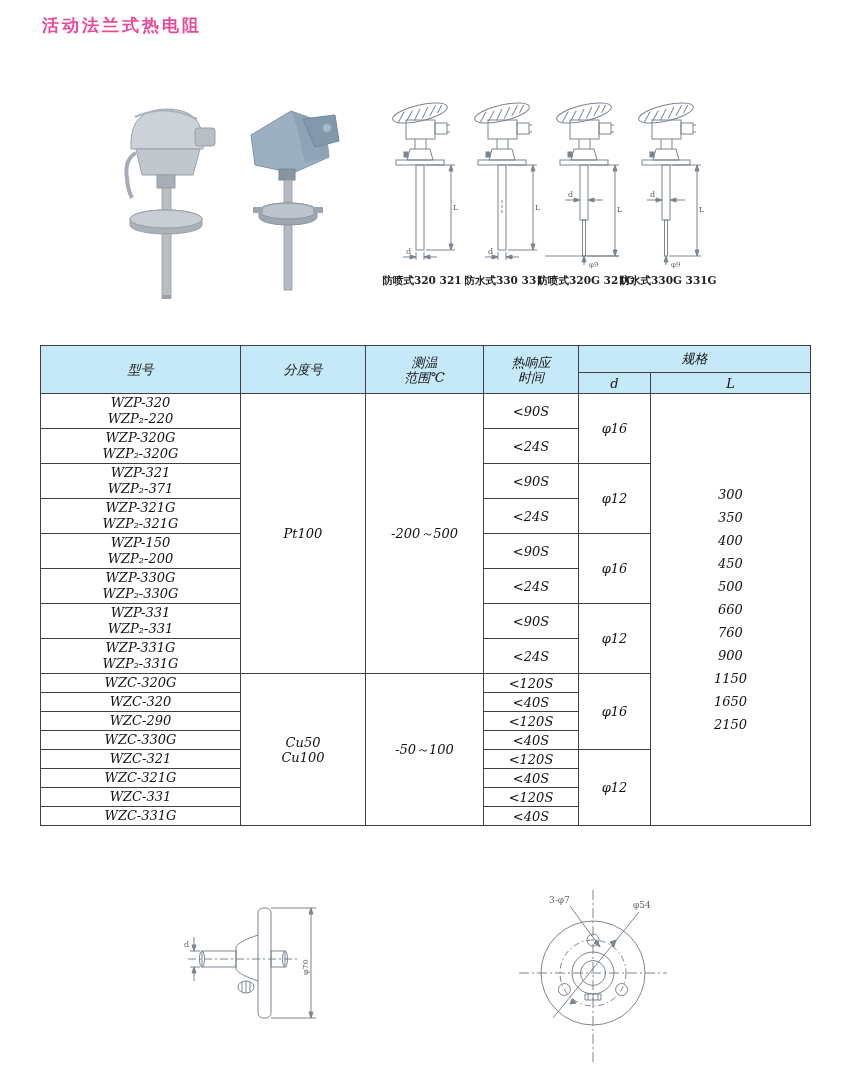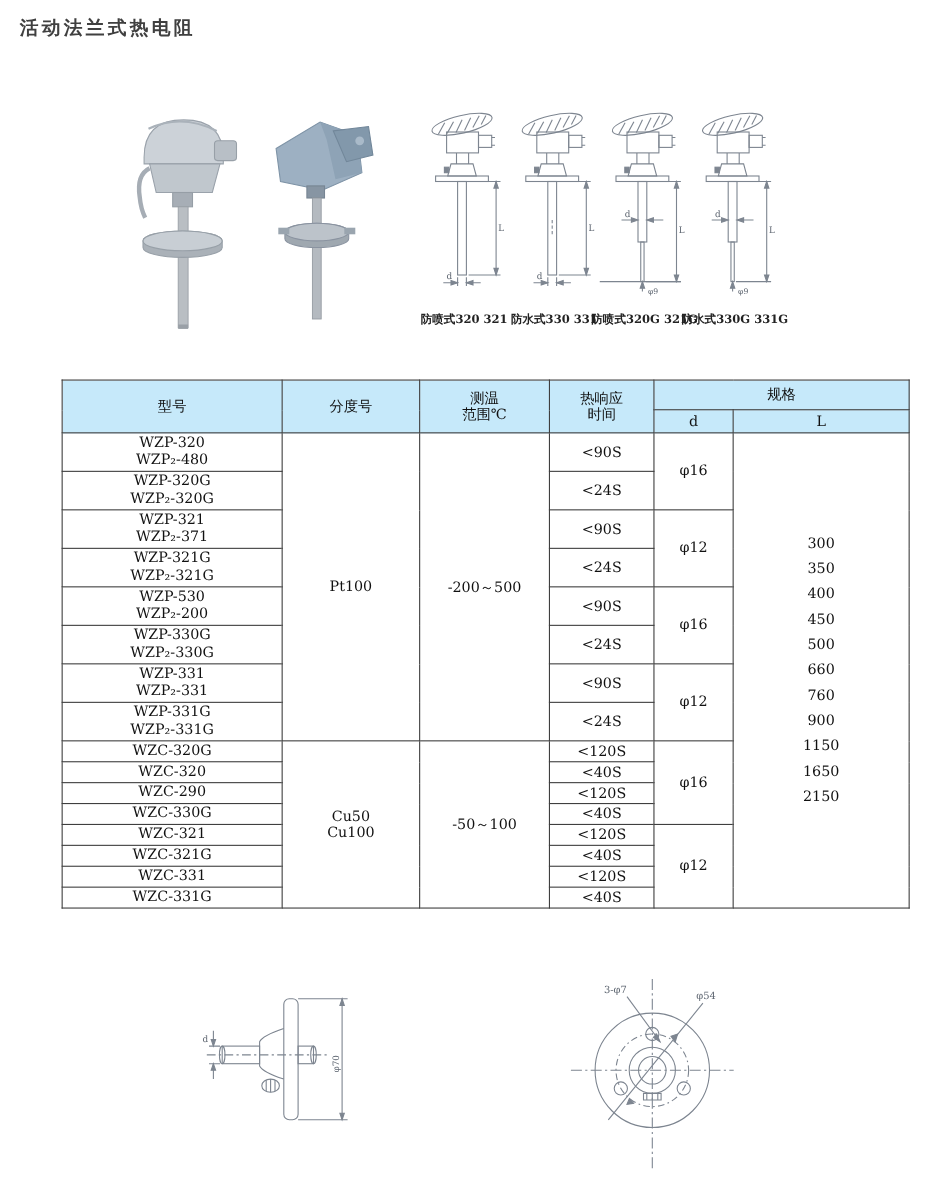--- a/index.html
+++ b/index.html
@@ -1,34 +1,34 @@
 <!DOCTYPE html>
 <html><head>
 <meta charset="utf-8">
 <style>
   * { margin:0; padding:0; box-sizing:border-box; }
   html,body { width:850px; height:1092px; background:#ffffff; position:relative;
               font-family:"Liberation Sans", sans-serif; }
   .abs { position:absolute; }
 
-  #page-title { left:18px; top:14px; font-size:17px; font-weight:bold;
-                color:#404040; letter-spacing:3px;
+  #page-title { left:42px; top:14px; font-size:17px; font-weight:bold;
+                color:#ec4899; letter-spacing:3px;
                 font-family:"Liberation Sans", sans-serif; }
 
   
   #photo-row { left:105px; top:103px; width:240px; height:205px; display:flex; }
   #diagram-row { left:381px; top:100px; width:335px; display:flex; }
   .diagram-item { width:82px; display:flex; flex-direction:column; align-items:center; }
   .diagram-label { font-size:10.5px; font-weight:bold; white-space:nowrap;
                    font-family:"DejaVu Serif","Liberation Serif",serif; color:#222;
-                   margin-top:14px; }
+                   margin-top:4px; }
   .dim-text { font-family:"DejaVu Serif","Liberation Serif",serif; fill:#5d6570; }
 
   
-  #spec-table-wrap { left:56px; top:345px; }
+  #spec-table-wrap { left:40px; top:345px;font-style:italic; }
   table { border-collapse:collapse; table-layout:fixed; width:770px;
           font-family:"DejaVu Serif","Liberation Serif",serif; }
   th,td { border:1px solid #3f3f3f; text-align:center; vertical-align:middle;
           font-size:13px; font-weight:normal; padding:0; color:#111; }
   thead th { background:#c6e9fa; }
   tr.h1 { height:27px; } tr.h2 { height:21px; }
   tr.dbl { height:35px; } tr.sgl { height:19px; }
   td.model div { line-height:16px; }
   td.lcell div { line-height:23px; }
   .two-line div { line-height:15px; }
@@ -263,21 +263,21 @@
     </tr>
     <tr class="h2">
       <th>d</th>
       <th>L</th>
     </tr>
   </thead>
   <tbody>
     <tr class="dbl">
       <td class="model">
             <div>WZP-320</div>
-            <div>WZP₂-480</div>
+            <div>WZP₂-220</div>
           </td>
       <td rowspan="8">Pt100</td>
       <td rowspan="8">-200～500</td>
       <td>&lt;90S</td>
       <td rowspan="2">φ16</td>
       <td rowspan="16" class="lcell">
         <div>300</div>
             <div>350</div>
         <div>400</div>
             <div>450</div>
@@ -307,21 +307,21 @@
     </tr>
     <tr class="dbl">
       <td class="model">
             <div>WZP-321G</div>
             <div>WZP₂-321G</div>
           </td>
       <td>&lt;24S</td>
     </tr>
     <tr class="dbl">
       <td class="model">
-            <div>WZP-530</div>
+            <div>WZP-150</div>
             <div>WZP₂-200</div>
           </td>
       <td>&lt;90S</td>
       <td rowspan="2">φ16</td>
     </tr>
     <tr class="dbl">
       <td class="model">
             <div>WZP-330G</div>
             <div>WZP₂-330G</div>
           </td>

